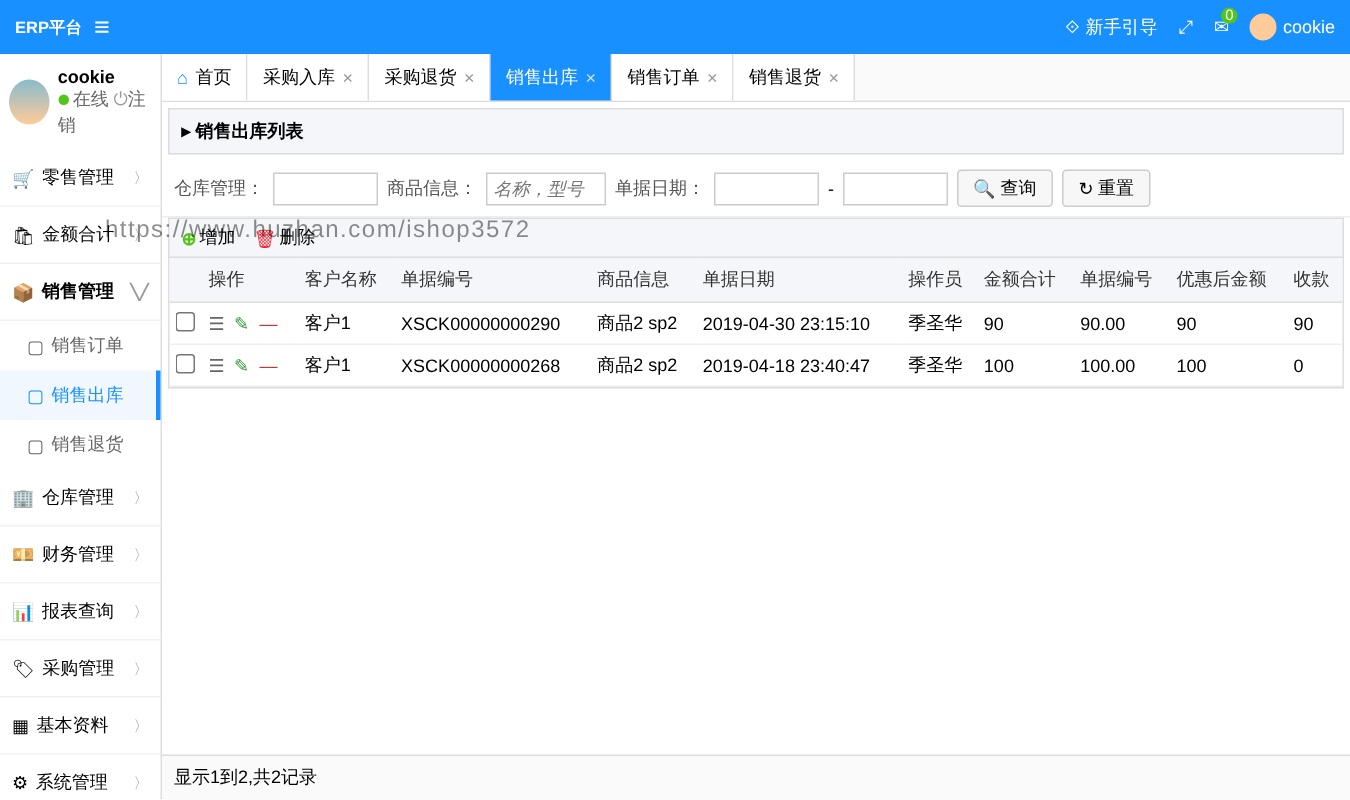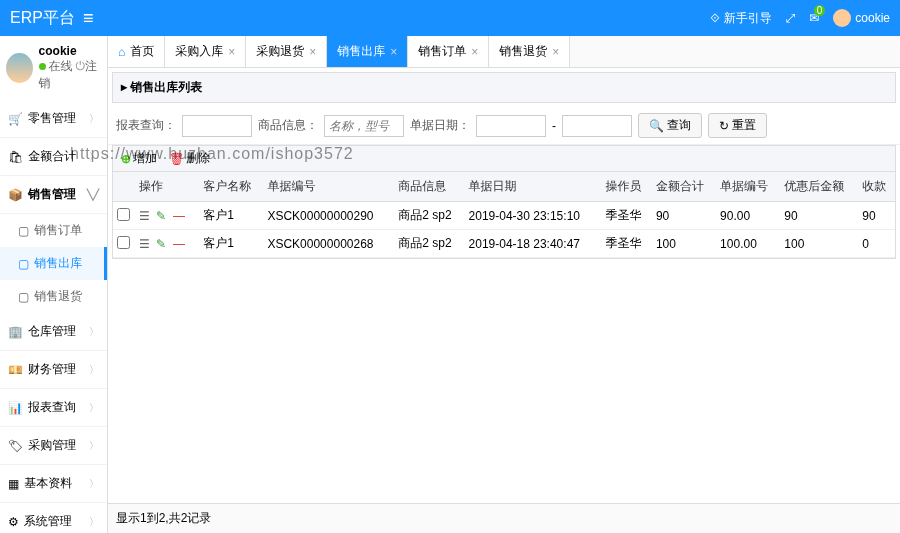--- a/index.html
+++ b/index.html
@@ -1,19 +1,19 @@
 <!DOCTYPE html>
 <html><head>
 <meta charset="utf-8">
 <style>
 *{box-sizing:border-box;margin:0;padding:0;font-family:"Microsoft YaHei",Arial,sans-serif;font-size:12px}
 body{background:#fff;width:900px;height:533px;overflow:hidden}
 .topbar{background:#1890ff;height:36px;display:flex;align-items:center;color:#fff;padding:0 10px;justify-content:space-between}
 .topbar-left{display:flex;align-items:center;gap:8px}
-.brand{font-size:16px;font-weight:normal}
+.brand{font-size:11px;font-weight:bold}
 .menu-icon{font-size:18px;cursor:pointer}
 .topbar-right{display:flex;align-items:center;gap:14px}
 .tr-item{display:flex;align-items:center;gap:4px;cursor:pointer}
 .badge{position:relative}
 .badge-dot{position:absolute;top:-6px;right:-6px;background:#52c41a;color:#fff;border-radius:6px;padding:0 3px;font-size:10px}
 .avatar{width:18px;height:18px;border-radius:50%;background:#fc9}
 .layout{display:flex;height:497px}
 .sidebar{width:108px;border-right:1px solid #ddd;background:#fff}
 .user-block{padding:8px 6px;display:flex;gap:6px;align-items:center}
 .user-avatar{width:30px;height:30px;border-radius:50%;background:linear-gradient(#8bc,#fc9)}
@@ -193,21 +193,21 @@
           <span>销售订单</span>
           <span class="tab-x">×</span>
         </div>
         <div class="tab">
           <span>销售退货</span>
           <span class="tab-x">×</span>
         </div>
       </div>
     <div class="panel-title">▸ <span>销售出库列表</span></div>
     <div class="searchbar">
-      <label>报表查询：</label>
+      <label>仓库管理：</label>
       <input style="width: 70px;">
       <label>商品信息：</label>
       <input style="width: 80px; font-style: italic;" placeholder="名称，型号">
       <label>单据日期：</label>
       <input style="width: 70px;"> - <input style="width: 70px;">
       <span class="btn">🔍 <span>查询</span></span>
       <span class="btn">↻ <span>重置</span></span>
     </div>
     <div class="toolbar">
       <span class="lnk">

